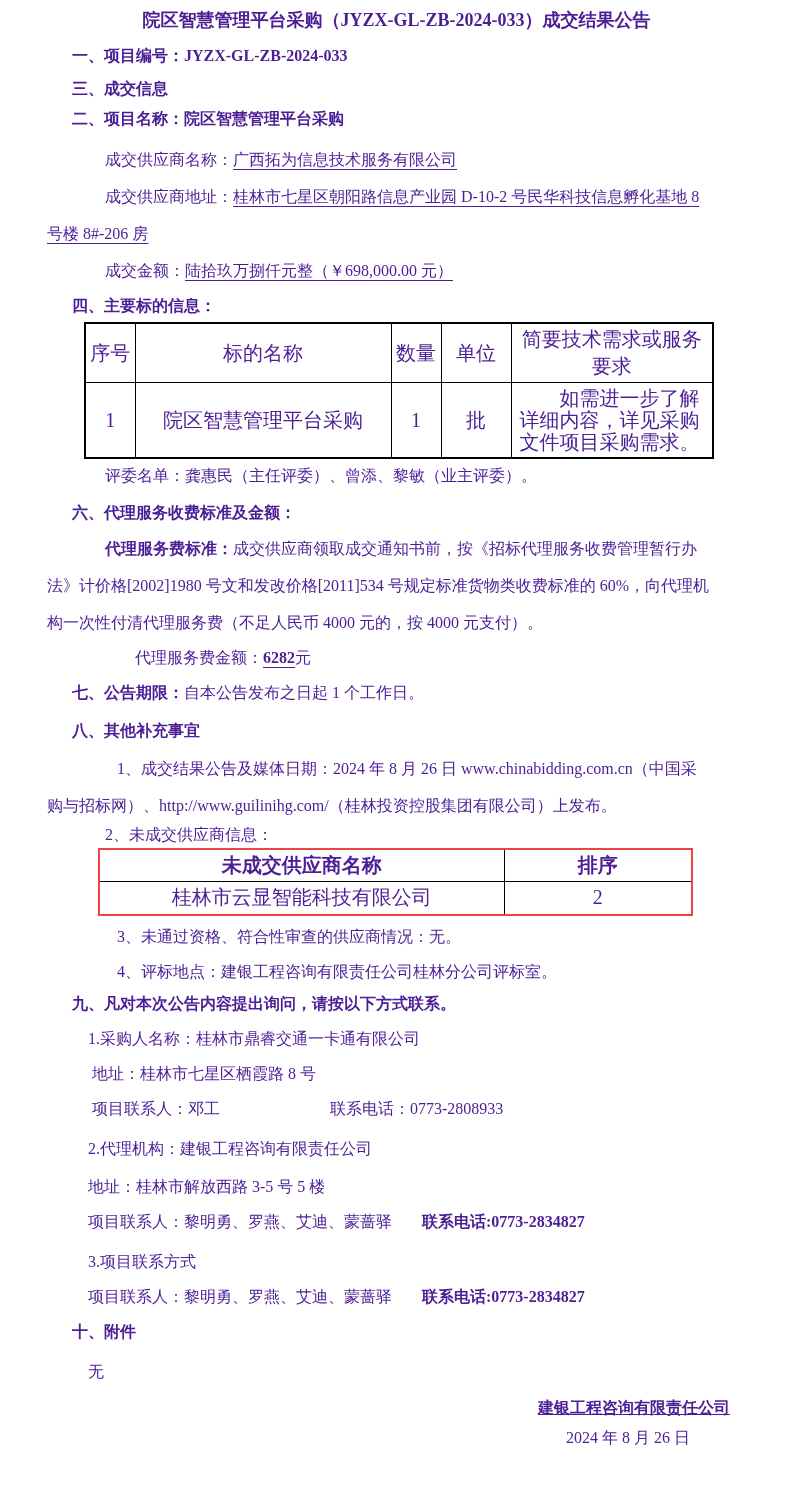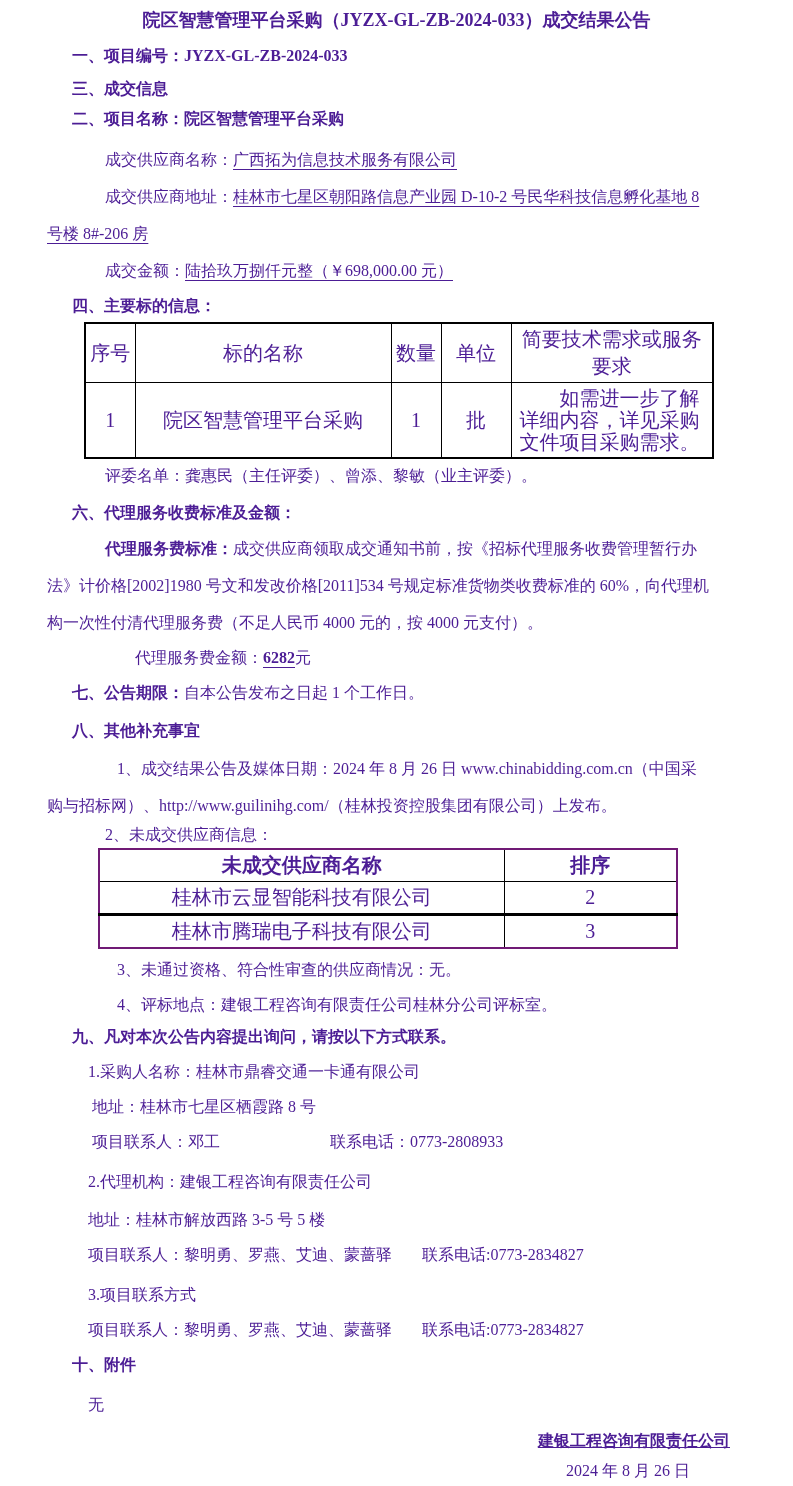--- a/index.html
+++ b/index.html
@@ -28,28 +28,28 @@
   table { border-collapse:collapse; table-layout:fixed; }
   th,td { border:1px solid #000; font-weight:normal; text-align:center; vertical-align:middle;
           padding:2px 4px; box-sizing:border-box; font-size:20px;font-family:Liberation Serif, serif; }
 
   .t1 { width:628px; margin:5px 0 0 37px; border:2px solid #000; } 
   .t1 th { height:47px; }
   .t1 td { height:57px; }
   .t1 .c0{width:50px}.t1 .c1{width:256px}.t1 .c2{width:50px}.t1 .c3{width:70px}.t1 .c4{width:202px}
   .t1 td.c4 { text-align:left; text-indent:2em; line-height:22px; padding:4px 8px; }
 
-  .t2 { width:562px; margin:2px 0 0 51px; border:2px solid #701a75; } 
+  .t2 { width:562px; margin:2px 0 0 51px; border:2px solid #ef4444; } 
   .t2 th { height:30px; font-weight:bold; }
   .t2 td { height:33px; }
-  .t2 .c0{width:405px}.t2 .c1{width:173px}
+  .t2 .c0{width:405px}.t2 .c1{width:188px}
   .t2 tr.thick td { border-top:3px solid #000; }
 
   .phone-gap-wide { display:inline-block; margin-left:110px; }
-  .phone-gap { display:inline-block; margin-left:30px; }
+  .phone-gap { display:inline-block; margin-left:30px;font-weight:bold; }
   .footer-company { text-align:right; margin-right:-18px; font-weight:bold;text-decoration:underline; }
   .footer-date { text-align:right; margin-right:22px; }
 </style>
 </head>
 <body>
 
 <div class="page">
 
   <p class="title">院区智慧管理平台采购（JYZX-GL-ZB-2024-033）成交结果公告</p>
 
@@ -97,24 +97,20 @@
   <table class="t2">
     <tbody>
         <tr>
       <th class="c0">未成交供应商名称</th>
       <th class="c1">排序</th>
     </tr>
     <tr>
       <td class="c0">桂林市云显智能科技有限公司</td>
       <td class="c1">2</td>
     </tr>
-    <tr class="thick">
-      <td class="c0">桂林市腾瑞电子科技有限公司</td>
-      <td class="c1">3</td>
-    </tr>
   </tbody>
     </table>
 
   <p class="ind-num mt10">3、未通过资格、符合性审查的供应商情况：无。</p>
   <p class="ind-num mt13">4、评标地点：建银工程咨询有限责任公司桂林分公司评标室。</p>
 
   <p class="h mt10">九、凡对本次公告内容提出询问，请按以下方式联系。</p>
 
   <p class="ind-c mt13">1.采购人名称：桂林市鼎睿交通一卡通有限公司</p>
   <p class="ind-c2 mt13">地址：桂林市七星区栖霞路 8 号</p>

